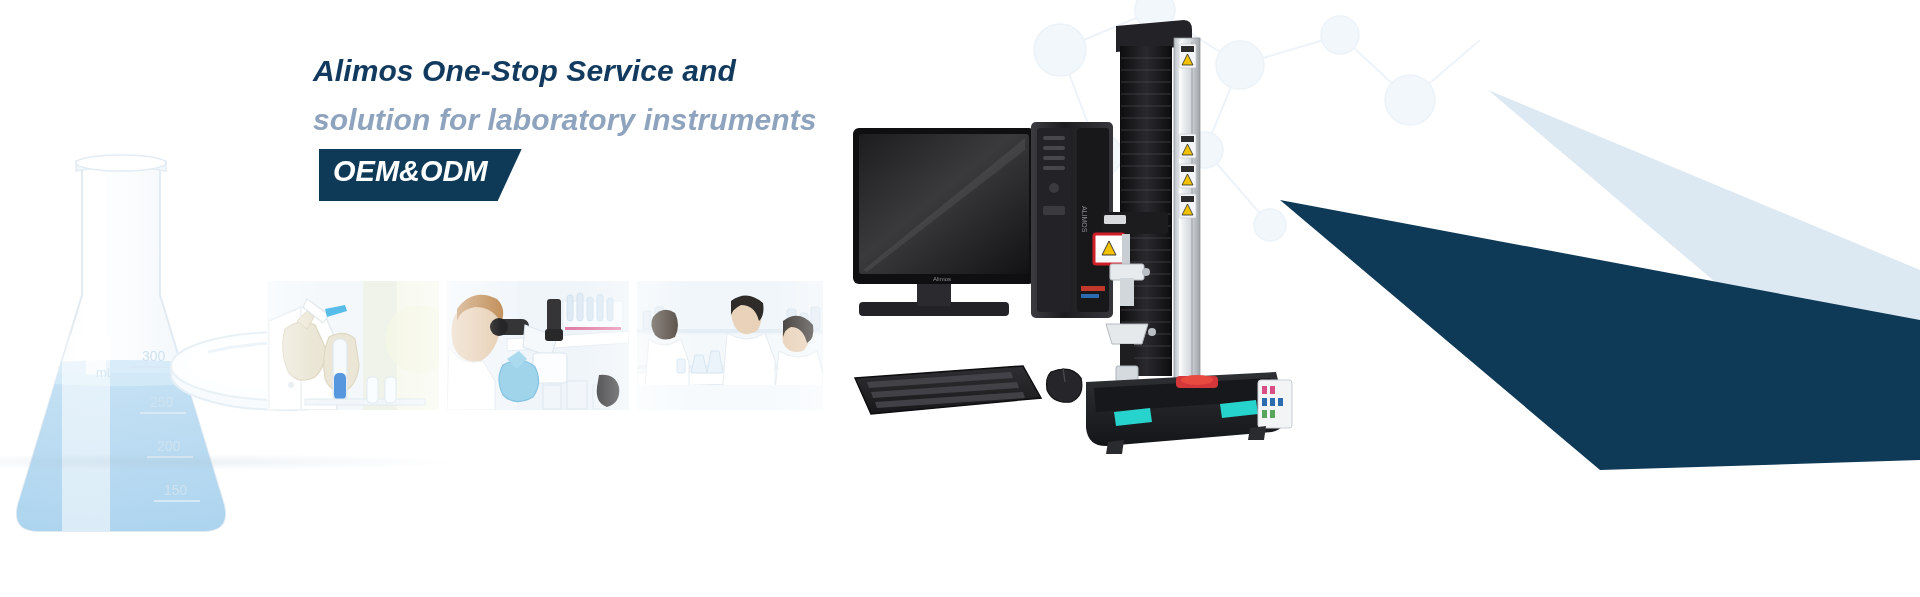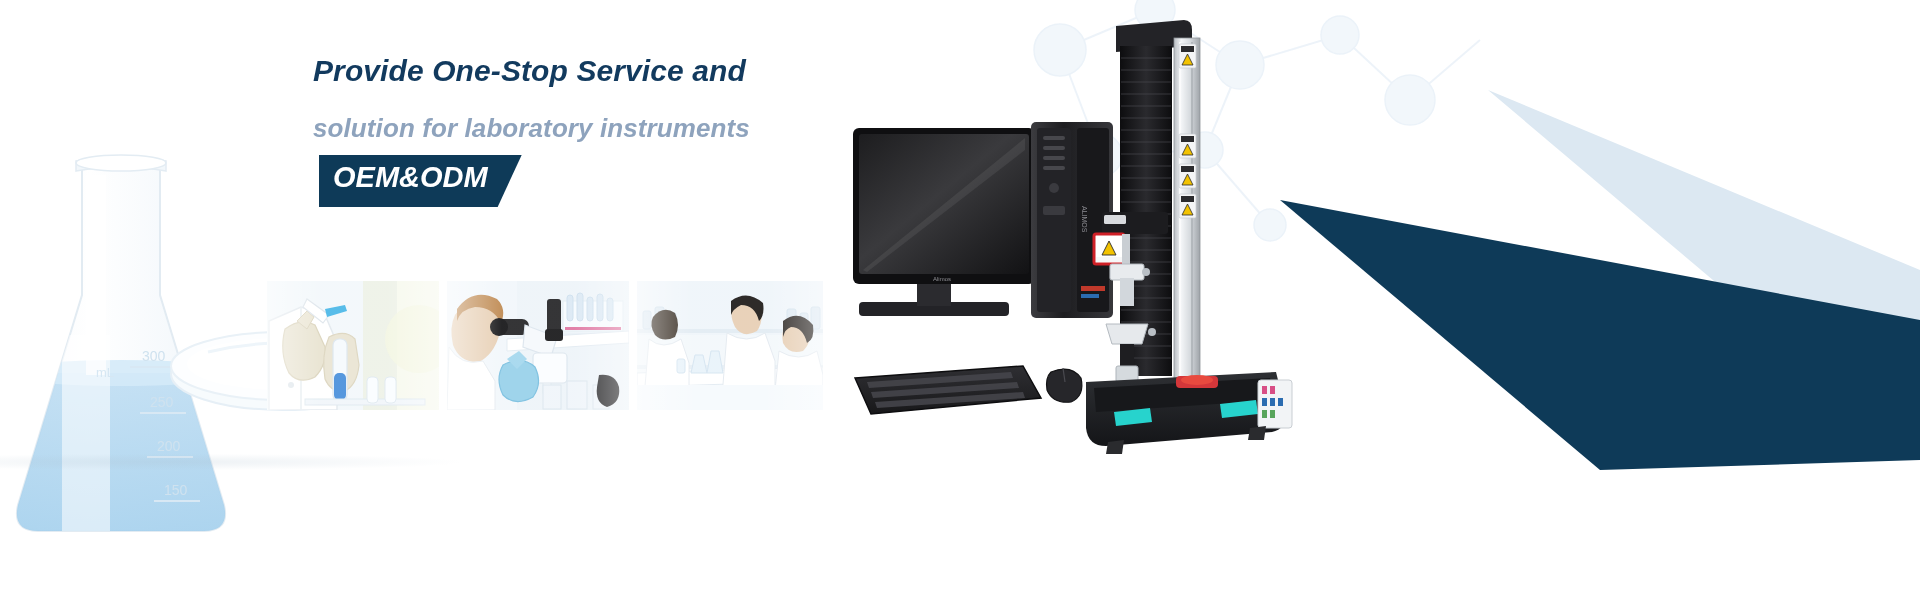--- a/index.html
+++ b/index.html
@@ -18,22 +18,22 @@
   .flask-wrap { position:absolute; left:-10px; top:105px; width:310px; height:470px; }
   .petri { position:absolute; left:168px; top:300px; width:230px; height:120px; }
 
   
   .copy { position:absolute; left:313px; top:56px; width:760px; }
   .line1 {
     font-size:30px; font-weight:700; font-style:italic; color:#123a5e;
     letter-spacing:.1px; line-height:1.0; white-space:nowrap;
   }
   .line2 {
-    margin-top:29px;
-    font-size:26px; font-weight:700; font-style:italic; color:#8ea3bd;
+    margin-top:19px;
+    font-size:30px; font-weight:700; font-style:italic; color:#8ea3bd;
     letter-spacing:.1px; line-height:1.0; white-space:nowrap;
   }
   .badge-row { margin-top:14px; margin-left:6px; position:relative; height:44px; }
   .badge {
     position:relative; display:inline-block; height:52px;
     background:#0e3a58; color:#ffffff;
     font-size:29px; font-weight:700; font-style:italic;
     line-height:44px; padding:0 34px 0 14px; white-space:nowrap;
     clip-path: polygon(0 0, 100% 0, calc(100% - 24px) 100%, 0 100%);
   }
@@ -138,21 +138,21 @@
   <svg class="petri" viewBox="0 0 230 120">
     <ellipse cx="115" cy="74" rx="112" ry="36" fill="#f7fbfd" stroke="#e6eff6" stroke-width="2"></ellipse>
     <ellipse cx="115" cy="66" rx="112" ry="34" fill="#fdfeff" stroke="#e9f1f7" stroke-width="2"></ellipse>
     <ellipse cx="115" cy="64" rx="96" ry="26" fill="#ffffff" opacity=".9"></ellipse>
     <path d="M40 52 Q115 34 190 52" stroke="#eef5fa" stroke-width="3" fill="none"></path>
   </svg>
 
   <div class="baseline-shadow"></div>
 
   <div class="copy">
-    <div class="line1">Provide One-Stop Service and</div>
+    <div class="line1">Alimos One-Stop Service and</div>
     <div class="line2">solution for laboratory instruments</div>
     <div class="badge-row">
       <span class="badge">OEM&amp;ODM</span>
     </div>
   </div>
 
   <div class="photos">
 
     <div class="photo p1">
       <svg viewBox="0 0 172 129" preserveAspectRatio="xMidYMid slice">

